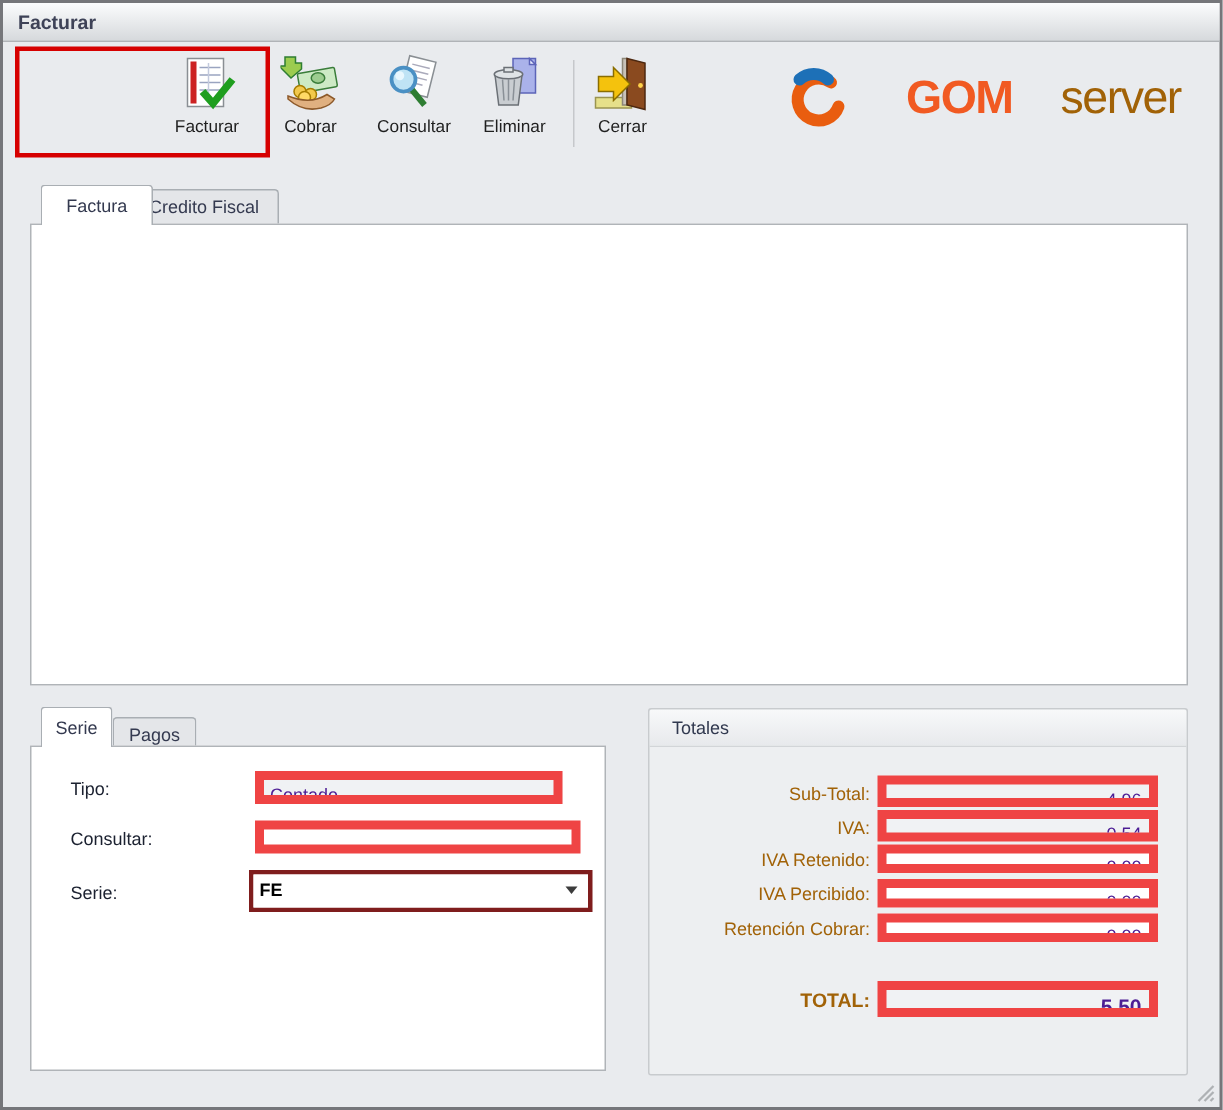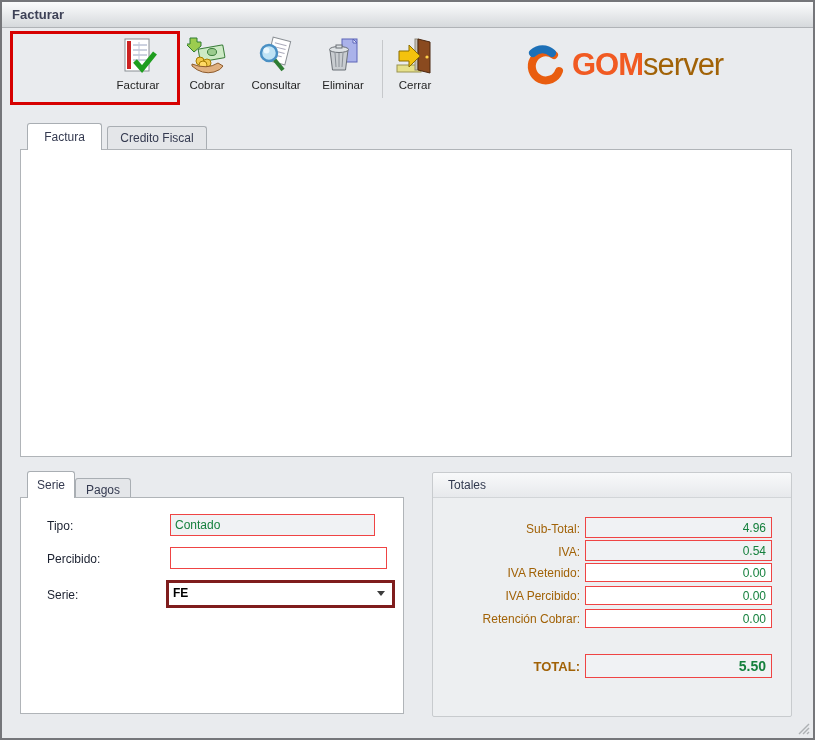--- a/index.html
+++ b/index.html
@@ -24,39 +24,39 @@
     align-items:center; justify-content:flex-start; cursor:default;
   }
   .tb-btn .ticon { width:40px; height:40px; display:block; }
   .tb-btn .tlabel { font-size:11.5px; color:#1f1f1f; margin-top:3px; white-space:nowrap; }
   #tb-sep { position:absolute; left:380px; top:38px; width:1px; height:58px; background:#c6c8cb; }
   #red-rect-toolbar {
     position:absolute; left:8px; top:29px; width:170px; height:74px;
     border:3px solid #d60000; pointer-events:none; z-index:5;
   }
   
-  #logo { position:absolute; left:518px; top:40px; height:46px; display:flex; align-items:center; }
+  #logo { position:absolute; left:518px; top:40px; height:46px; display:flex; align-items:center;gap:32px; }
   #logo .mark { width:46px; height:46px; margin-right:6px; }
   #logo .gom { font-size:31px; font-weight:bold; color:#f15a22; letter-spacing:-1px; }
   #logo .server { font-size:31px; color:#a16207; letter-spacing:-1px; }
   
   .tab {
     position:absolute; font-size:12px; color:#343a50; text-align:center;
     border:1px solid #a9aeb3; border-bottom:none; border-radius:3px 3px 0 0;
   }
   .tab.active { background:#ffffff; z-index:3; font-weight:normal; }
   .tab.inactive { background:#e4e6e9; z-index:1; }
   
   .panel { position:absolute; background:#ffffff; border:1px solid #b0b4b8; z-index:2; }
   
   .lbl { position:absolute; font-size:12px; color:#1b2130; white-space:nowrap; }
   .lbl.b { font-weight:normal; }
   .field {
-    position:absolute; background:#ffffff; border:1px solid #ef4444;
-    font-size:12px; color:#15803d; padding:3px 4px 0 4px; overflow:hidden; white-space:nowrap;
+    position:absolute; background:#ffffff; border:6px solid #ef4444;
+    font-size:12px; color:#4c1d95; padding:3px 4px 0 4px; overflow:hidden; white-space:nowrap;
   }
   .field.ro { background:#f0f2f4; }
   .field.b { font-weight:bold; }
   .combo-arrow {
     position:absolute; right:7px; top:9px; width:0; height:0;
     border-left:4px solid transparent; border-right:4px solid transparent;
     border-top:5px solid #3c3c3c;
   }
   .num { text-align:right; padding-right:5px; }
   
@@ -178,21 +178,21 @@
       <path d="M34 13 A 14 14 0 1 0 39 29" fill="none" stroke="#e95d0f" stroke-width="8" stroke-linecap="round"></path>
       <path d="M13 11 A 14 14 0 0 1 32 11" fill="none" stroke="#1d70b7" stroke-width="8" stroke-linecap="round"></path>
     </svg>
     <span class="gom">GOM</span>
       <span class="server">server</span>
   </div>
 
   <div class="tab active" style="left:25px; top:121px; width:75px; height:27px; padding-top:6px;">
     <span>Factura</span>
   </div>
-  <div class="tab inactive" style="left:105px; top:124px; width:100px; height:24px; padding-top:4px;">
+  <div class="tab inactive" style="left:84px; top:124px; width:100px; height:24px; padding-top:4px;">
     <span>Credito Fiscal</span>
   </div>
   <div class="panel" style="left:18px; top:147px; width:772px; height:308px;"></div>
 
   <div class="lbl b" style="left:30px; top:169px;">No. Pedido</div>
   <div class="field ro b" style="left:160px; top:164px; width:192px; height:22px;">98</div>
   <div class="lbl" style="left:425px; top:169px;">Fecha de la factura:</div>
   <div class="field b" style="left:565px; top:164px; width:205px; height:22px;">
     <span>13/11/2025</span>
     <i class="combo-arrow"></i>
@@ -240,21 +240,21 @@
     <span>Serie</span>
   </div>
   <div class="tab inactive" style="left:73px; top:476px; width:56px; height:24px; padding-top:4px;">
     <span>Pagos</span>
   </div>
   <div class="panel" style="left:18px; top:495px; width:384px; height:217px;"></div>
 
   <div class="lbl" style="left:45px; top:517px; z-index:3;">Tipo:</div>
   <div class="field ro" style="left:168px; top:512px; width:205px; height:22px; z-index:3;">Contado</div>
 
-  <div class="lbl" style="left:45px; top:550px; z-index:3;">Percibido:</div>
+  <div class="lbl" style="left:45px; top:550px; z-index:3;">Consultar:</div>
   <div class="field" style="left:168px; top:545px; width:217px; height:22px; z-index:3;"></div>
 
   <div class="lbl b" style="left:45px; top:586px; z-index:3;">Serie:</div>
   <div id="serie-red-wrap">
     <div id="serie-combo">
       <span>FE</span>
       <i class="combo-arrow" style="top:8px;"></i>
     </div>
   </div>
 

